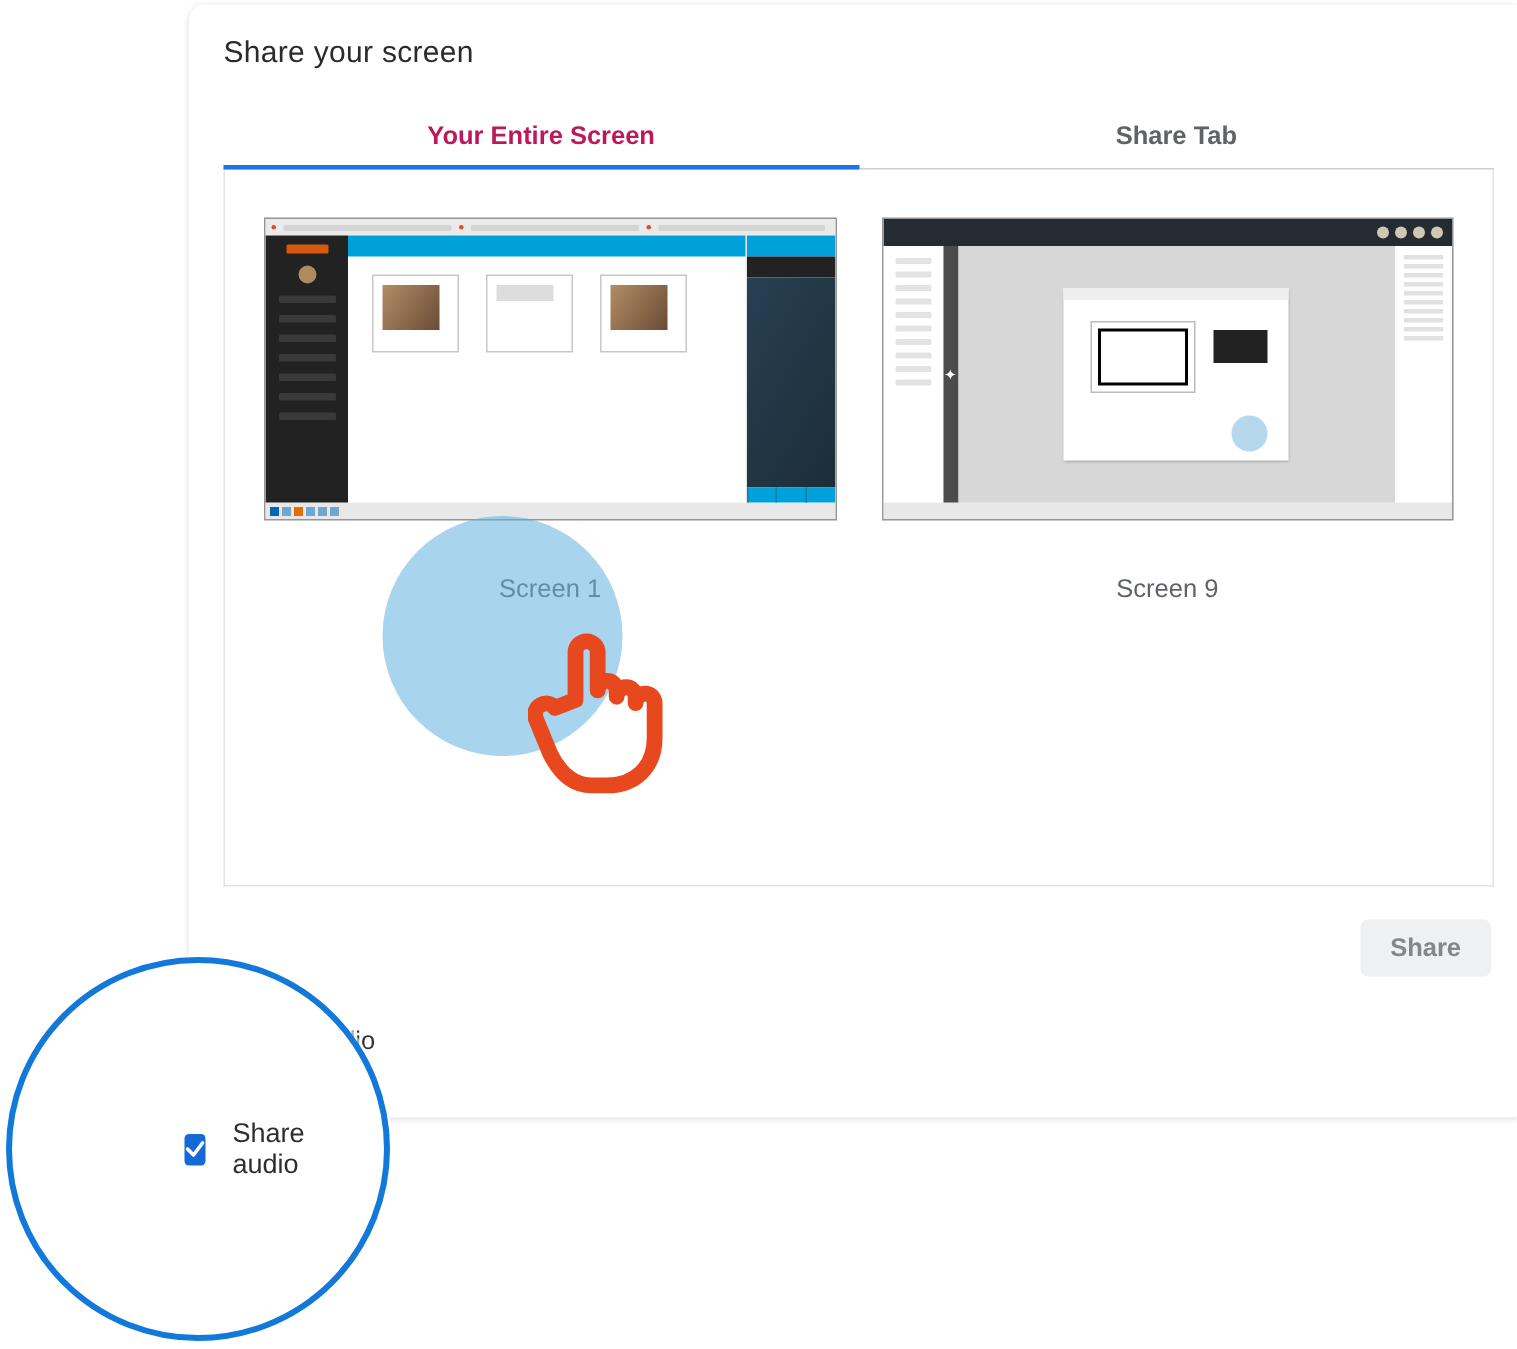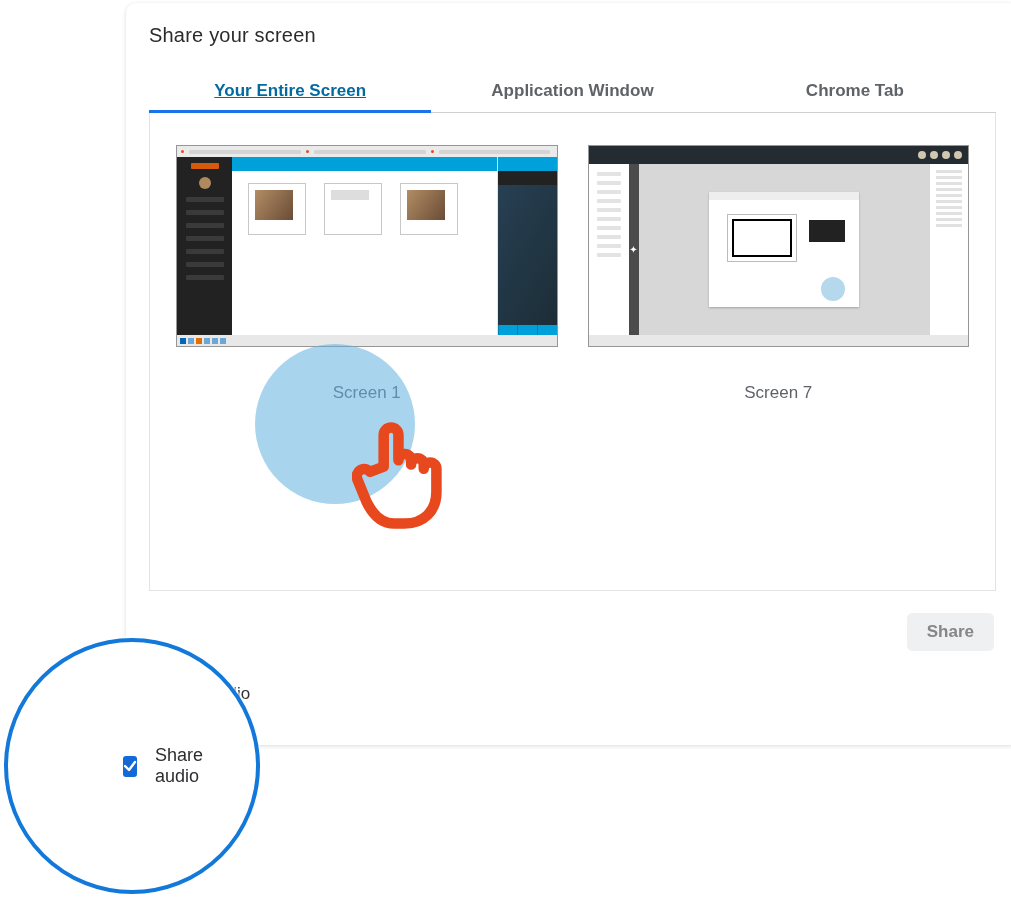--- a/index.html
+++ b/index.html
@@ -47,21 +47,21 @@
     .tab {
       flex: 1;
       text-align: center;
       font-size: 17px;
       font-weight: 700;
       color: #5f6368;
       padding: 10px 0 11px;
       cursor: pointer;
       position: relative;
     }
-    .tab.active { color: #0369a1; text-decoration: underline; }
+    .tab.active { color: #be185d; }
     .tab.active::after {
       content: "";
       position: absolute;
       left: 0; right: 0; bottom: -1px;
       height: 3px;
       background: #1a73e8;
     }
 
     
     .grid {
@@ -172,22 +172,21 @@
   </style>
 </head>
 <body>
 
 <div class="dialog">
 
   <div class="title">Share your screen</div>
 
   <div class="tabs">
     <div class="tab active">Your Entire Screen</div>
-    <div class="tab">Application Window</div>
-    <div class="tab">Chrome Tab</div>
+    <div class="tab">Share Tab</div>
   </div>
 
   <div class="grid">
 
     <div class="tile">
       <div class="thumb">
         <div class="t1-tabbar">
             <i></i>
             <span class="txt"></span>
             <i></i>
@@ -276,21 +275,21 @@
               <s></s>
               <s></s>
               <s></s>
               <s></s>
               <s></s>
               <s></s>
             </div>
         </div>
         <div class="t2-task"></div>
       </div>
-      <div class="caption">Screen 7</div>
+      <div class="caption">Screen 9</div>
     </div>
   </div>
 
   <div class="footer">
     <div class="audio-row">
       <span>Share audio</span>
     </div>
     <div class="btns">
       <button class="btn btn-share">Share</button>
     </div>

